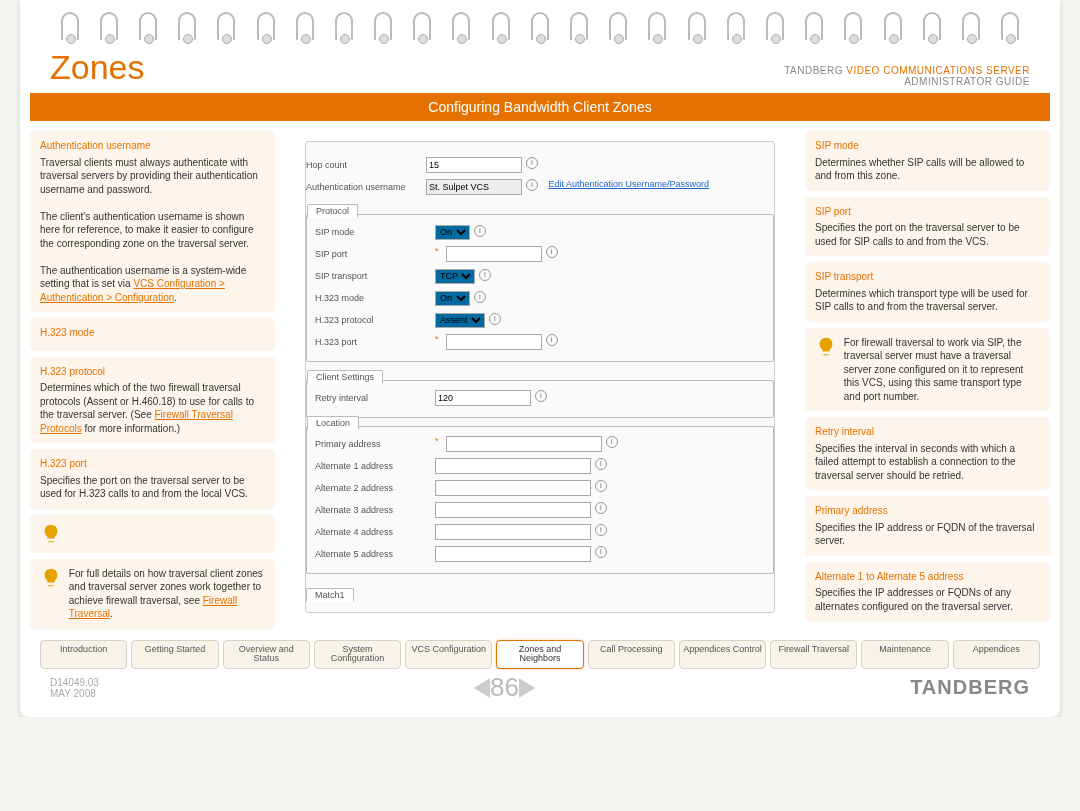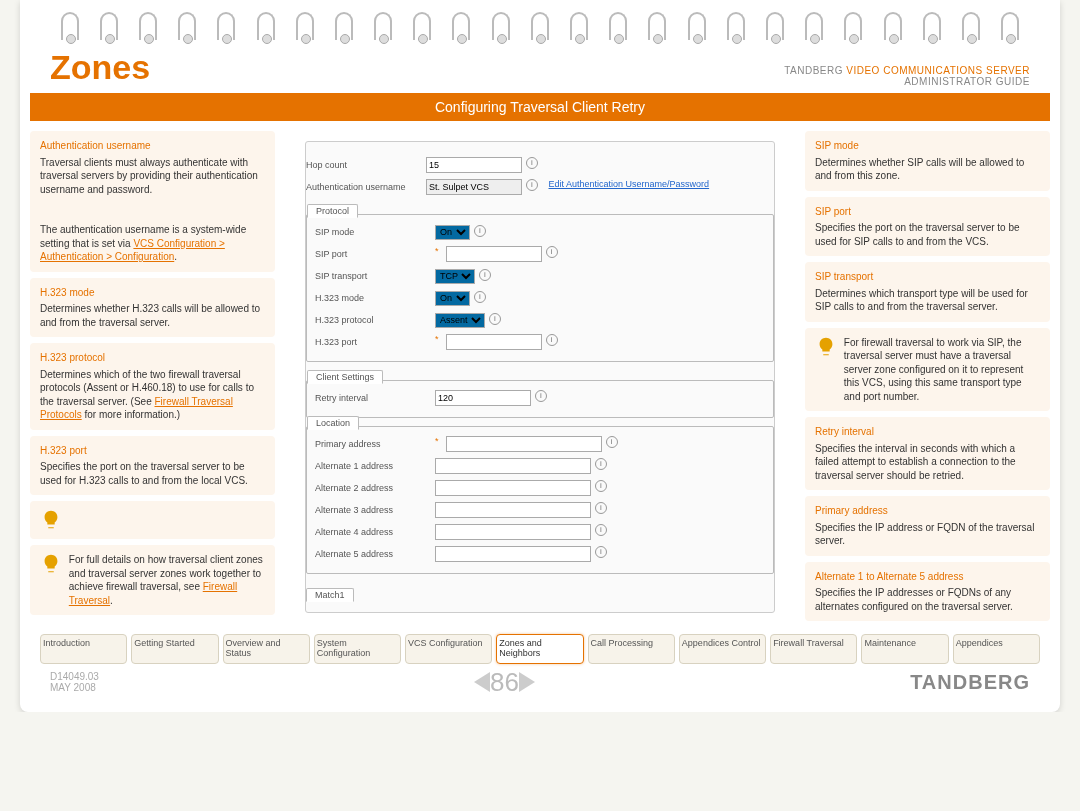--- a/index.html
+++ b/index.html
@@ -36,21 +36,21 @@
   .ring::after{
     content:"";position:absolute;bottom:-4px;left:3px;
     width:8px;height:8px;border-radius:50%;
     background:#ddd;border:1px solid #aaa;
   }
   .header {
     display:flex;justify-content:space-between;align-items:flex-end;
     padding:8px 30px 6px 30px;
   }
   .title-zones {
-    color:#e57200;font-size:34px;font-weight:bold;
+    color:#e57200;font-size:34px;font-weight:normal;
   }
   .header-right {text-align:right;font-size:10px;color:#888;letter-spacing:0.5px;}
   .header-right .orange{color:#e57200;}
   .orange-bar {
     background:#e57200;color:#fff;text-align:center;
     font-size:14px;padding:6px 0;margin:0 10px;
   }
   .columns {
     display:flex;gap:10px;padding:10px 10px 5px 10px;
   }
@@ -90,21 +90,21 @@
   .fm-star{color:#e57200;margin-right:3px;}
   .fm-link{color:#2266cc;text-decoration:underline;font-size:9px;}
   
   
   .bottom-tabs{
     display:flex;justify-content:space-between;
     padding:6px 20px 0 20px;gap:4px;
   }
   .btab{
     flex:1;background:#f7f3ea;border:1px solid #d8d2c0;border-radius:4px;
-    text-align:left;font-size:9px;color:#555;padding:4px 2px;
+    text-align:center;font-size:9px;color:#555;padding:4px 2px;
     line-height:1.1;cursor:pointer;
   }
   .btab.active{background:#fff;border-color:#e57200;color:#333;box-shadow:0 0 3px rgba(229,114,0,0.4);}
   
   .footer{
     display:flex;justify-content:space-between;align-items:center;
     padding:3px 30px 4px 30px;color:#aaa;font-size:10px;
   }
   .pager{display:flex;align-items:center;}
   .pager .tri{width:0;height:0;border-top:10px solid transparent;border-bottom:10px solid transparent;}
@@ -148,36 +148,35 @@
 
   <div class="header">
     <div class="title-zones">Zones</div>
     <div class="header-right">
       <span>TANDBERG</span>
       <span class="orange">VIDEO COMMUNICATIONS SERVER</span><br>
       <span>ADMINISTRATOR GUIDE</span>
     </div>
   </div>
 
-  <div class="orange-bar">Configuring Traversal Client Retry</div>
+  <div class="orange-bar">Configuring Bandwidth Client Zones</div>
 
   <div class="columns">
 
     <div class="col-left">
       <div class="card">
         <span class="h">Authentication username</span>
         <div>Traversal clients must always authenticate with traversal servers by providing their authentication username and password.</div><br>
-        <br>
+        <div>The client's authentication username is shown here for reference, to make it easier to configure the  corresponding zone on the traversal server.</div><br>
         <div>
           <span>The authentication username is a system-wide setting that is set via </span><span class="link">VCS Configuration &gt; Authentication &gt; Configuration</span><span>.</span>
         </div>
       </div>
       <div class="card">
         <span class="h">H.323 mode</span>
-        <div>Determines whether H.323 calls will be allowed to and from the traversal server.</div>
       </div>
       <div class="card">
         <span class="h">H.323 protocol</span>
         <div>
           <span>Determines which of the two firewall traversal protocols (Assent or H.460.18) to use for calls to the traversal server. (See </span><span class="link">Firewall Traversal Protocols</span><span> for more information.)</span>
         </div>
       </div>
       <div class="card">
         <span class="h">H.323 port</span>
         <div>Specifies the port on the traversal server to be used for H.323 calls to and from the local VCS.</div>

